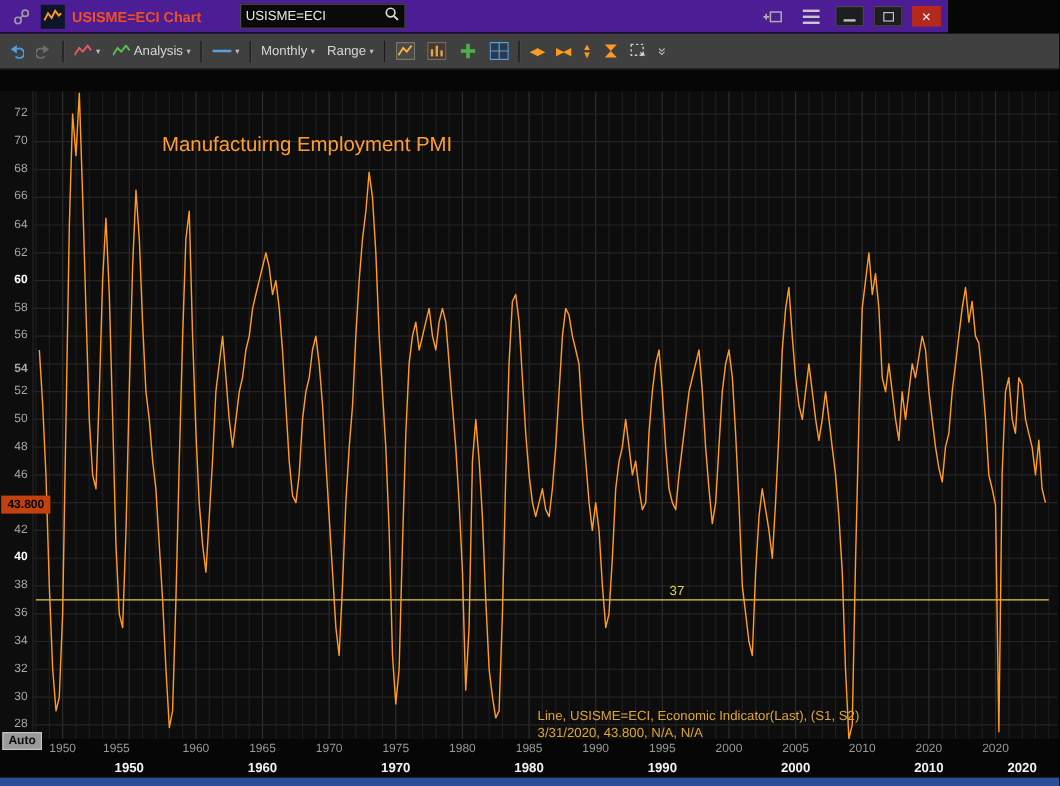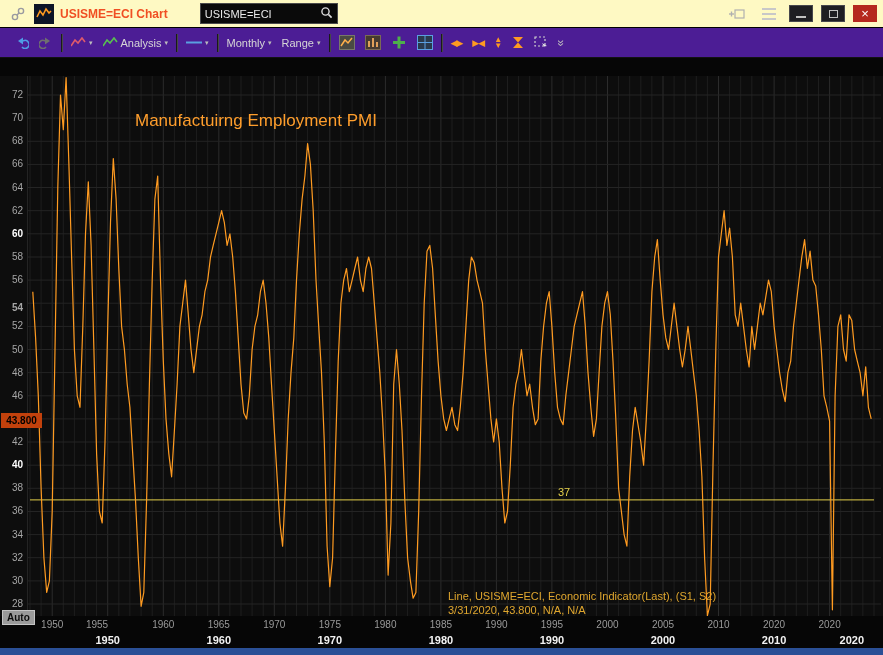--- a/index.html
+++ b/index.html
@@ -1,41 +1,41 @@
 <!DOCTYPE html>
 <html><head>
 <meta charset="utf-8">
 <style>
   * { margin:0; padding:0; box-sizing:border-box; }
   html,body { background:#000; }
   body { font-family:"Liberation Sans", sans-serif; }
   .window { position:relative; width:883px; height:655px; background:#060606; overflow:hidden; }
 
   
-  .titlebar { position:absolute; top:0; left:0; width:883px; height:28px; background:#fef9c3;
+  .titlebar { position:absolute; top:0; left:0; width:790px; height:28px; background:#4c1d95;
               display:flex; align-items:center; padding-left:6px; border-bottom:1px solid #000; }
   .tbicon { width:24px; height:22px; display:flex; align-items:center; justify-content:center; }
   .app-logo { width:20px; height:20px; background:#0d1526; display:flex; align-items:center; justify-content:center; margin:0 4px; }
   .app-title { color:#f04f23; font-size:12px; font-weight:bold; margin:0 6px 0 2px; white-space:nowrap; }
   .searchbox { margin-left:26px; width:138px; height:21px; background:#0a0a0a; border:1px solid #4a4a4a;
                display:flex; align-items:center; padding:0 4px; }
   .searchbox input { flex:1; background:transparent; border:none; outline:none; color:#e8e8e8; font-size:11px; width:100px;
                      font-family:"Liberation Sans", sans-serif; }
   .titlebar-right { margin-left:auto; display:flex; align-items:center; gap:8px; padding-right:6px; }
   .winbtn { width:24px; height:17px; display:flex; align-items:center; justify-content:center;
             background:#1e1e22; border:1px solid #47474c; }
   .winbtn.close { background:#b5281e; border-color:#b5281e; color:#fff; font-size:13px; line-height:1; }
   .glyph-min { width:10px; height:2px; background:#c0c0c0; margin-top:6px; }
   .glyph-max { width:9px; height:8px; border:1px solid #c0c0c0; }
   .menu-lines { display:flex; flex-direction:column; gap:3px; }
   .menu-lines div { width:14px; height:2px; background:#c8c8c8; }
 
   
-  .toolbar { position:absolute; top:28px; left:0; width:883px; height:30px; background:#4c1d95;
-             border-bottom:1px solid #121212; display:flex; align-items:center; padding:0 10px; }
+  .toolbar { position:absolute; top:28px; left:0; width:883px; height:30px; background:#404040;
+             border-bottom:1px solid #121212; display:flex; align-items:center; padding:0 1px; }
   .tool { height:24px; display:flex; align-items:center; gap:3px; padding:0 5px; color:#d6d6d6; font-size:11px;
           white-space:nowrap; }
   .sep { width:0; height:18px; border-left:1px solid #1a1a1a; border-right:1px solid #484848; margin:0 3px; }
   .caret { font-size:7px; color:#bdbdbd; }
   .orange-glyph { color:#ff9b21; font-size:9px; letter-spacing:-1px; }
   .orange-stack { display:flex; flex-direction:column; line-height:6px; color:#ff9b21; font-size:8px; }
   .chevmore { color:#bdbdbd; font-size:12px; transform:rotate(90deg); }
 
   
   .chart-header { position:absolute; top:58px; left:0; width:883px; height:18px; background:#111111;

